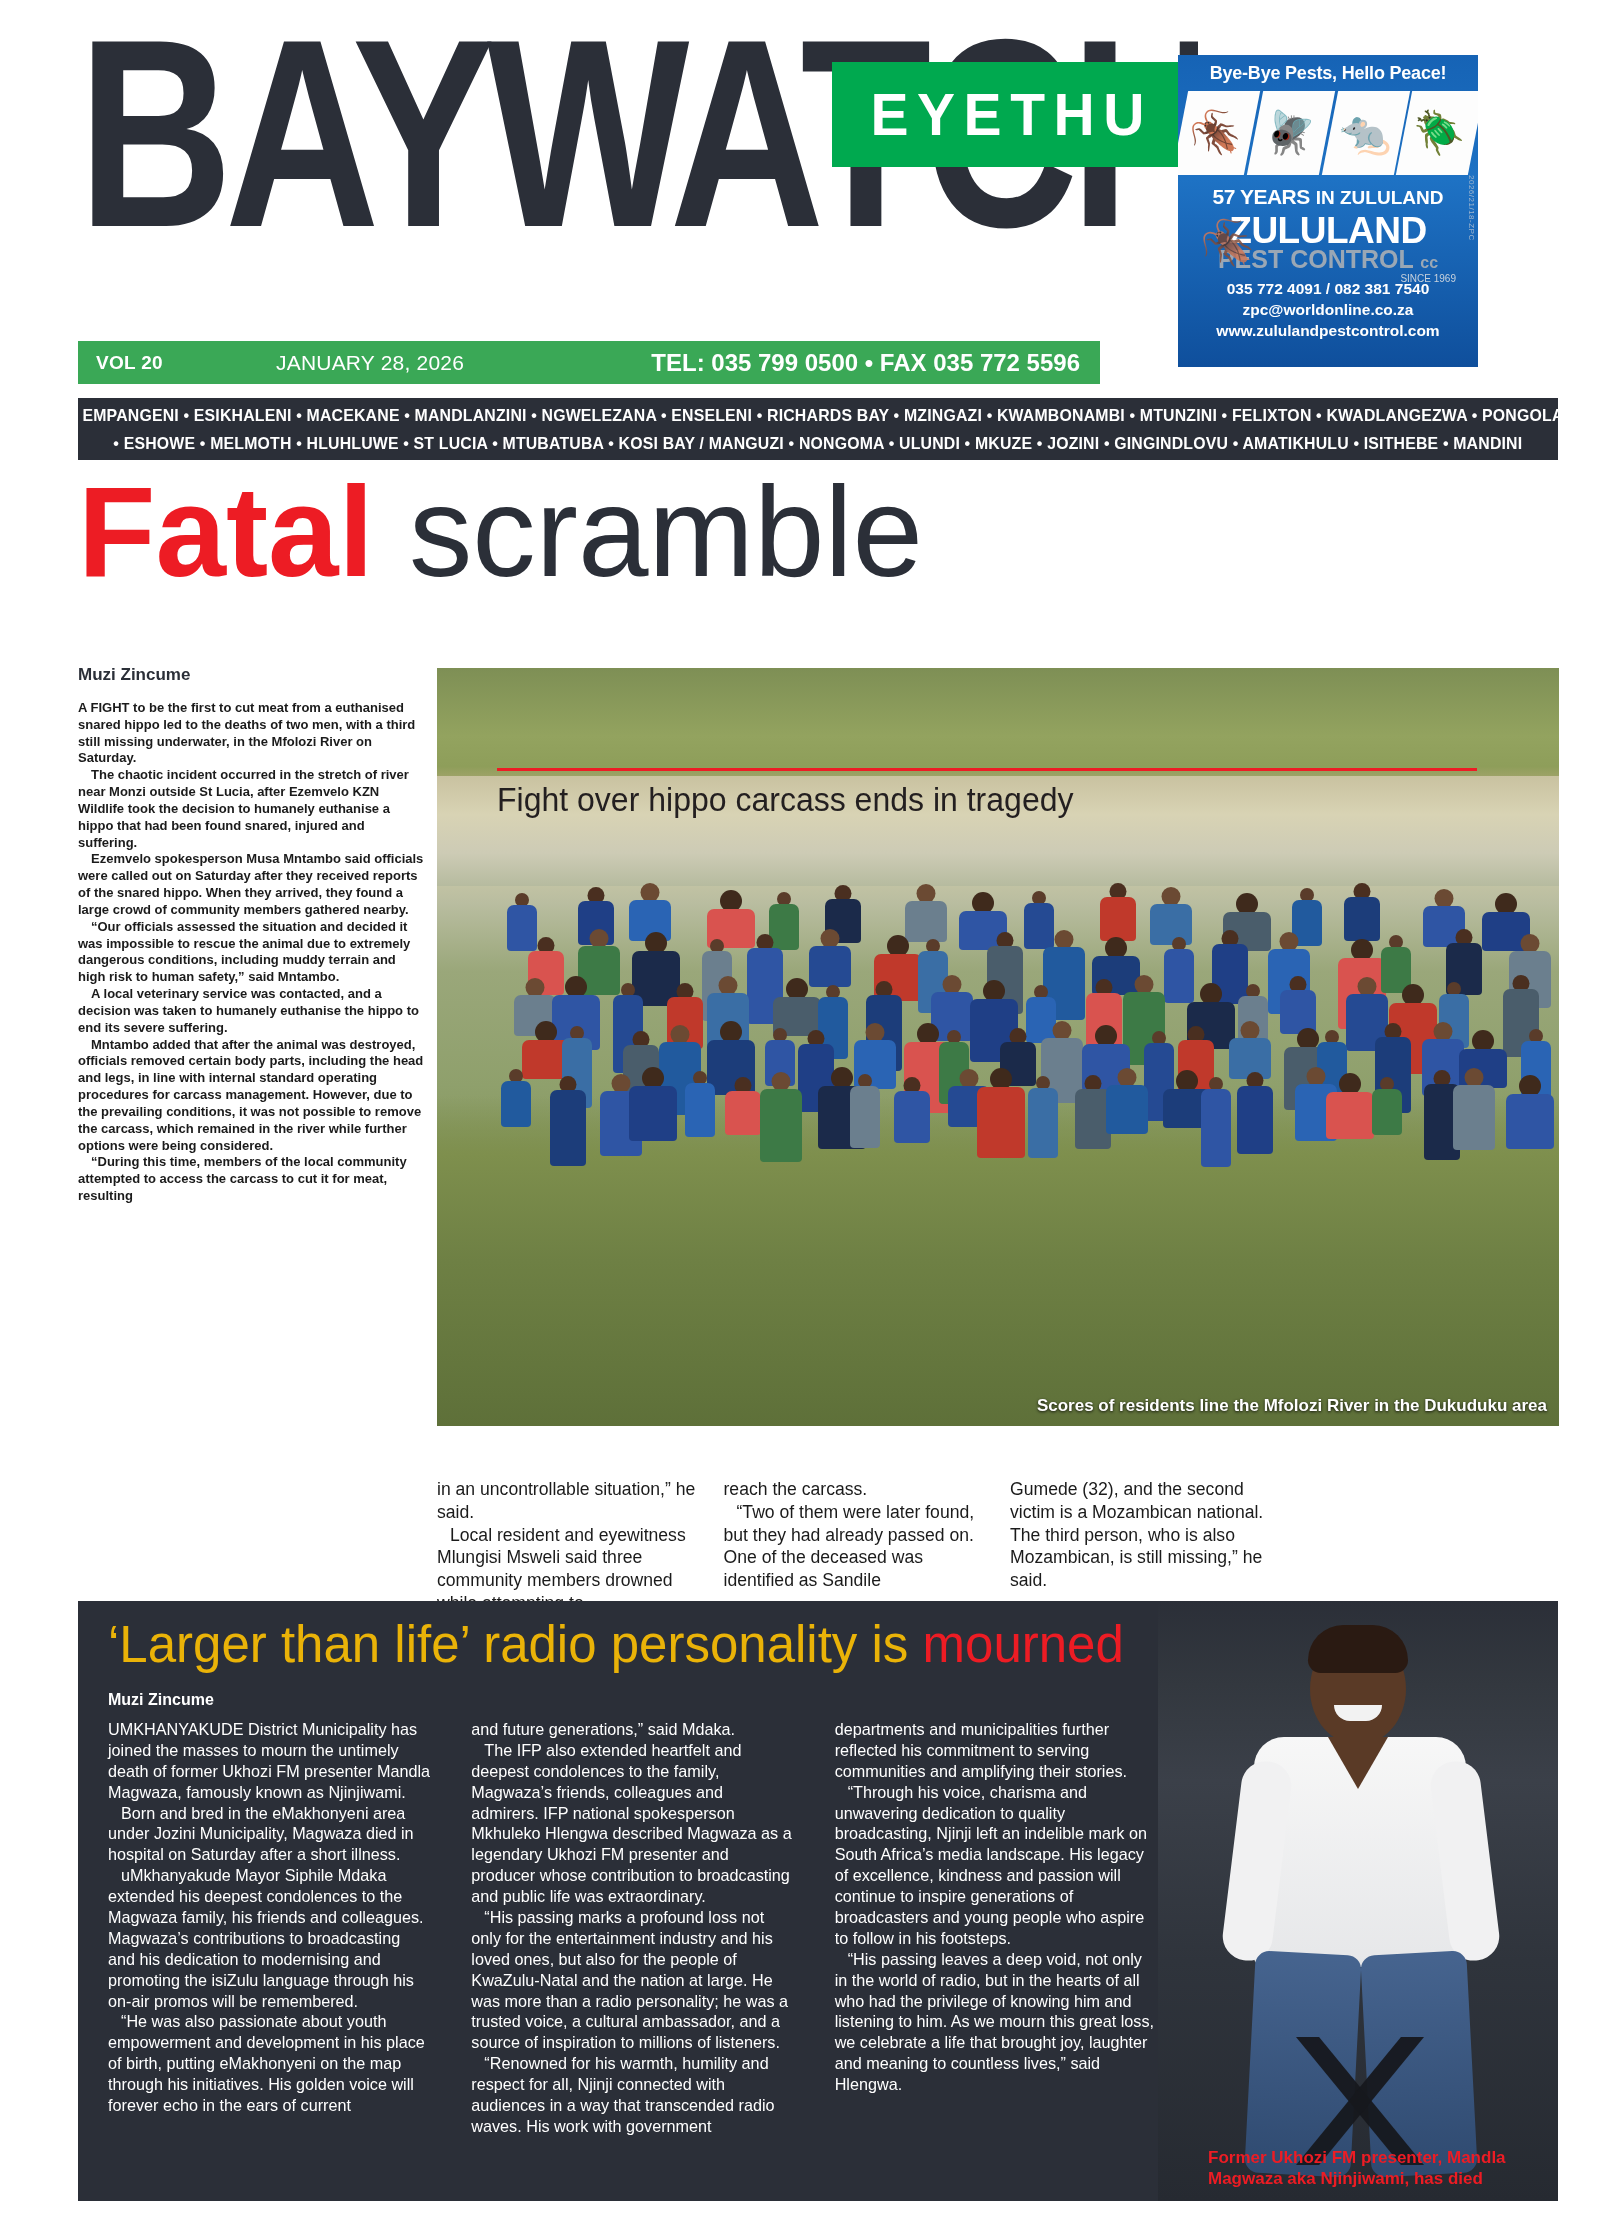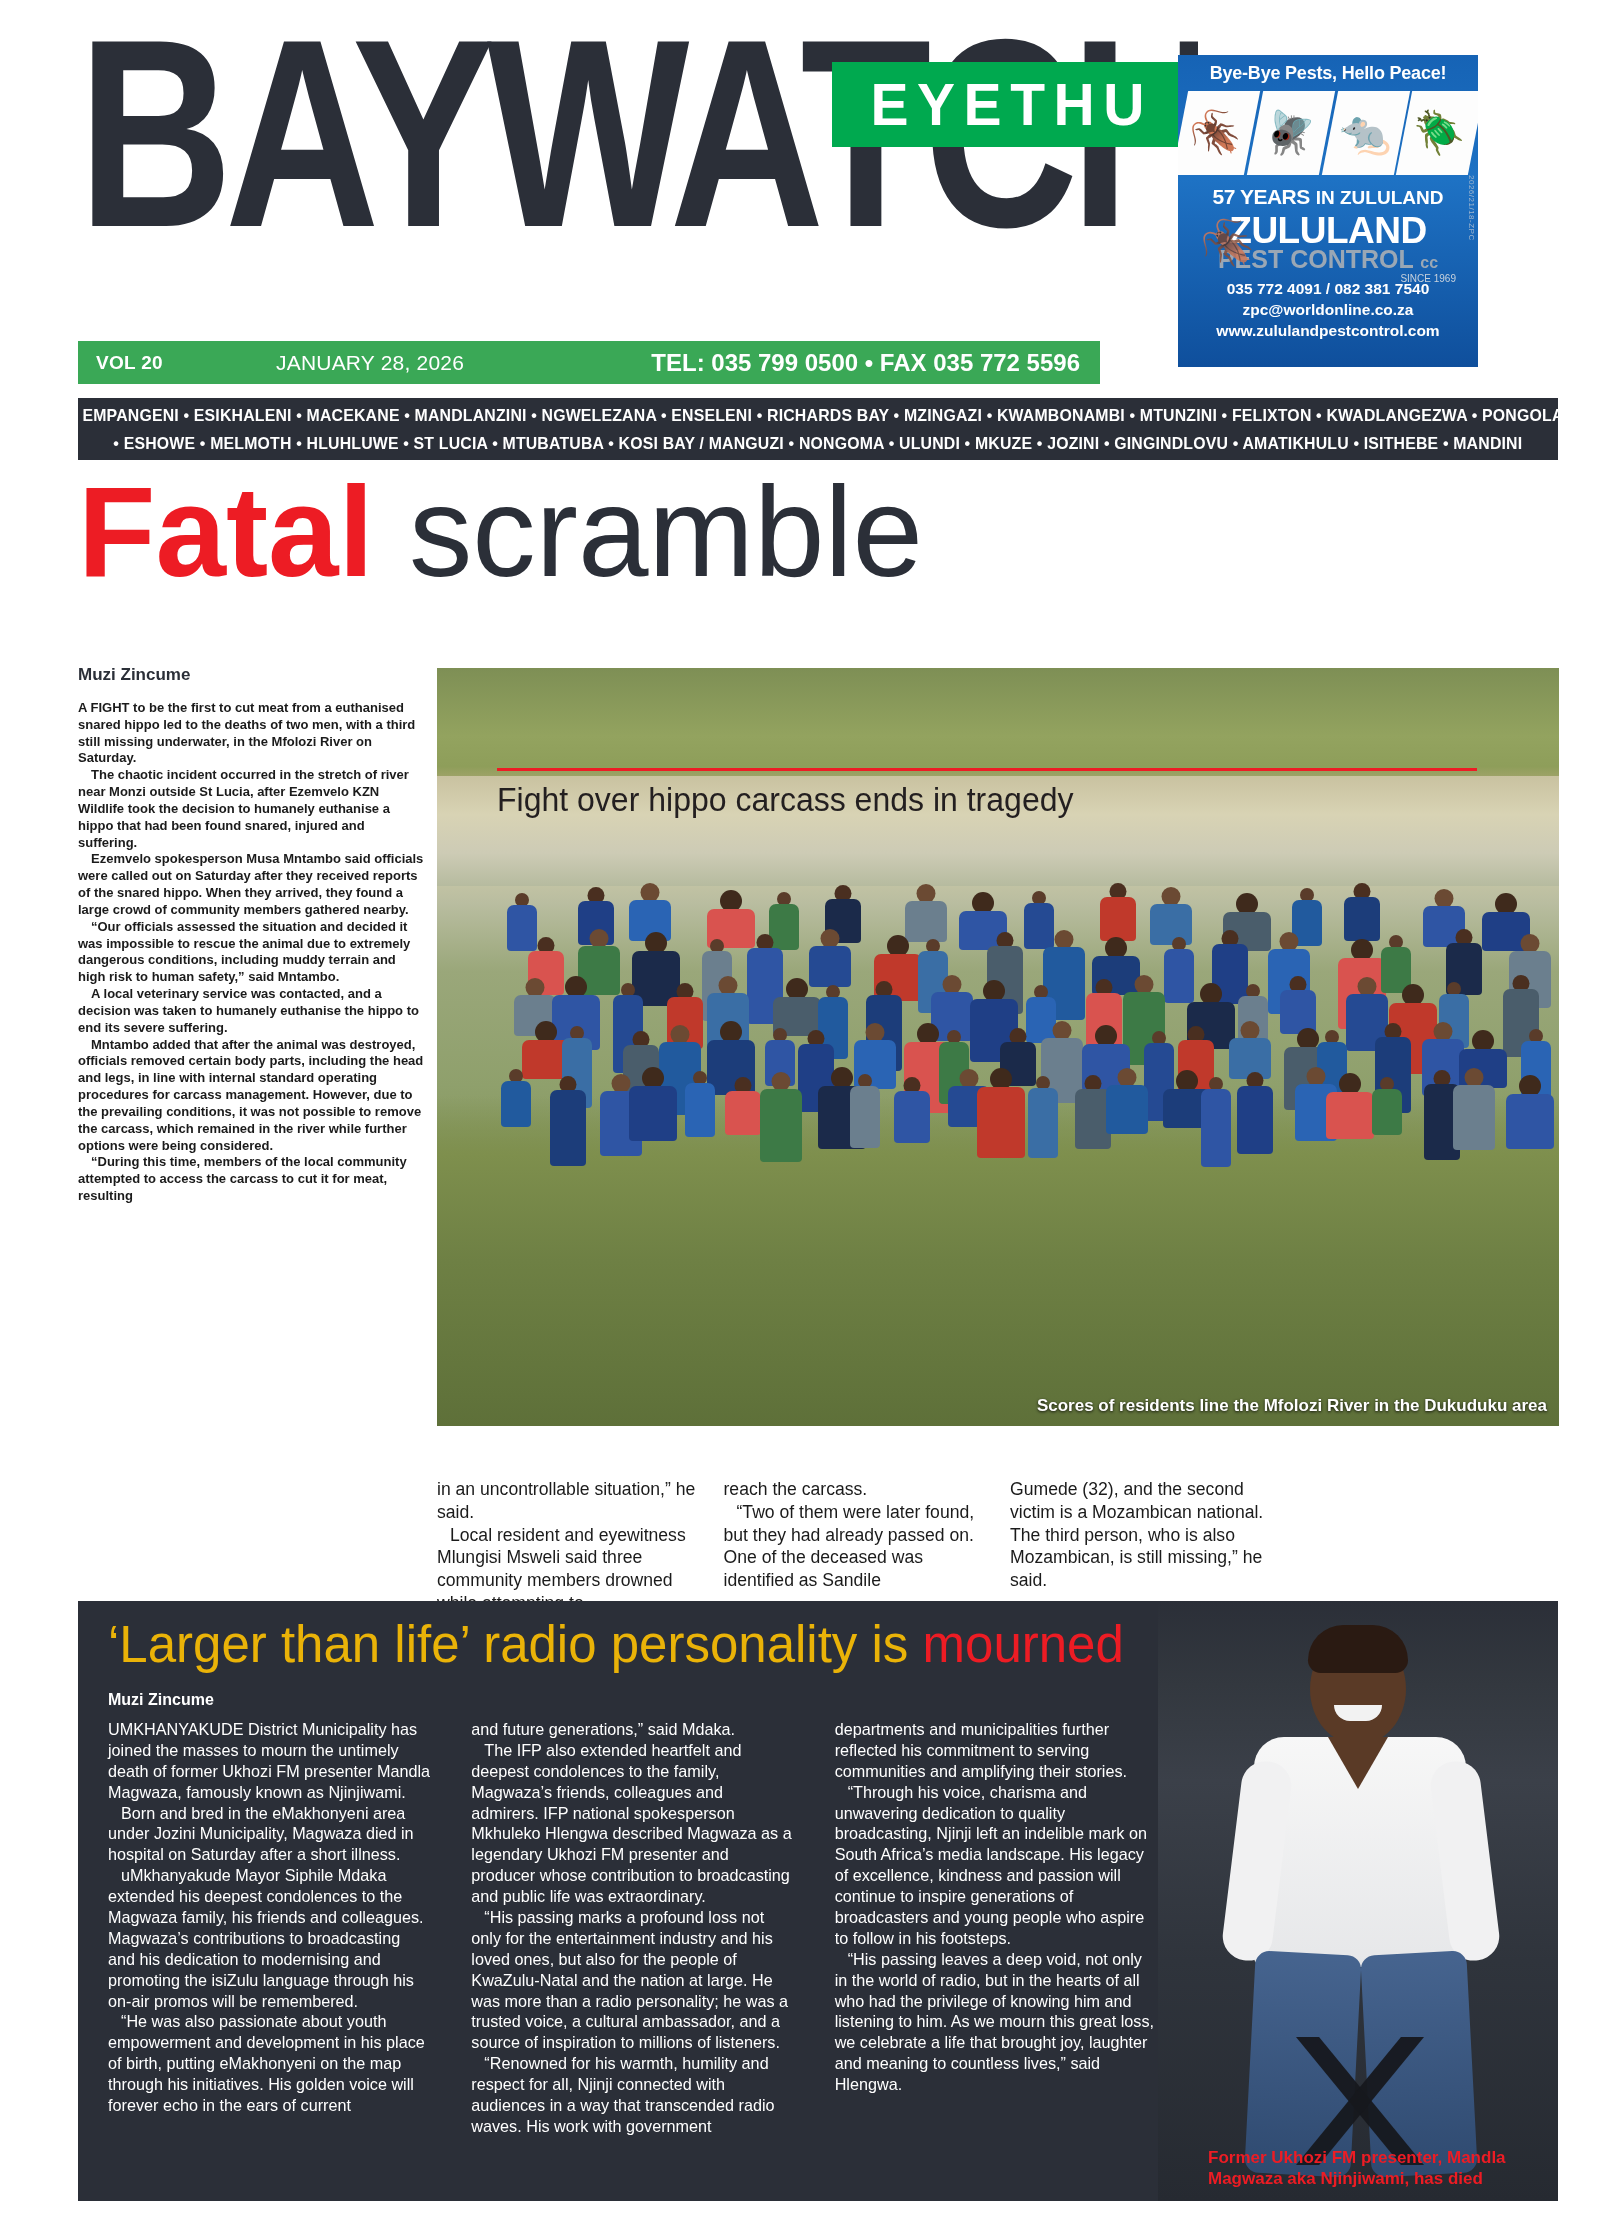--- a/index.html
+++ b/index.html
@@ -25,21 +25,21 @@
     letter-spacing:-10px;
     color:#2b2f38;
     transform: scaleX(0.80);
     transform-origin: left top;
     white-space:nowrap;
     position:absolute;
     left:0; top:6px;
   }
   .eyethu-box {
     position:absolute; left:754px; top:42px;
-    width:360px; height:85px;
+    width:360px; height:105px;
     background:#00a94f;
     display:flex; align-items:center; justify-content:center;
   }
   .eyethu-box span {
     color:#ffffff; font-weight:bold; font-size:60px;
     letter-spacing:9px; transform:scaleX(0.95);
     font-family:"Liberation Sans", sans-serif;
   }
 
   

